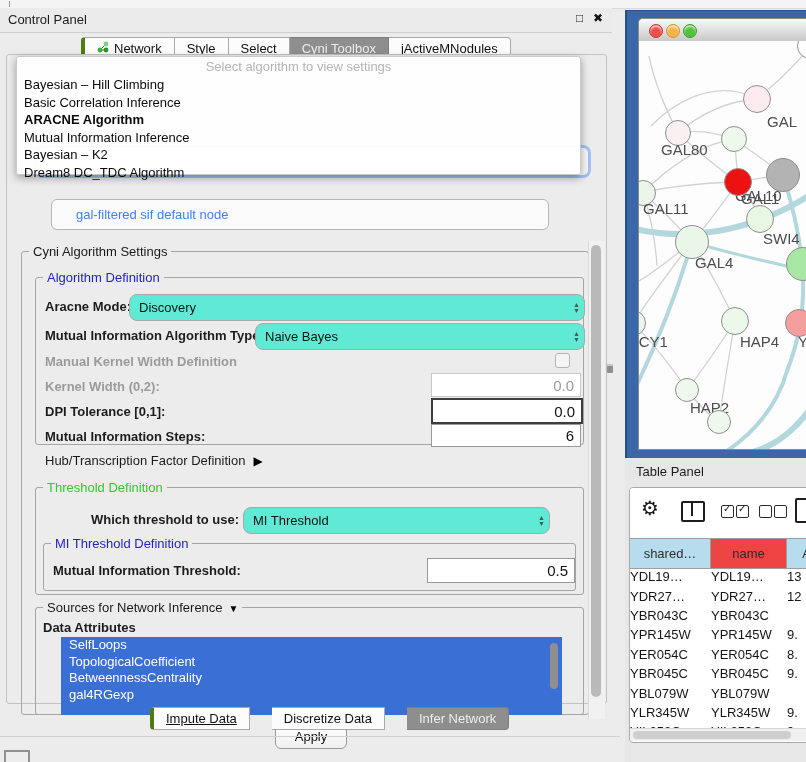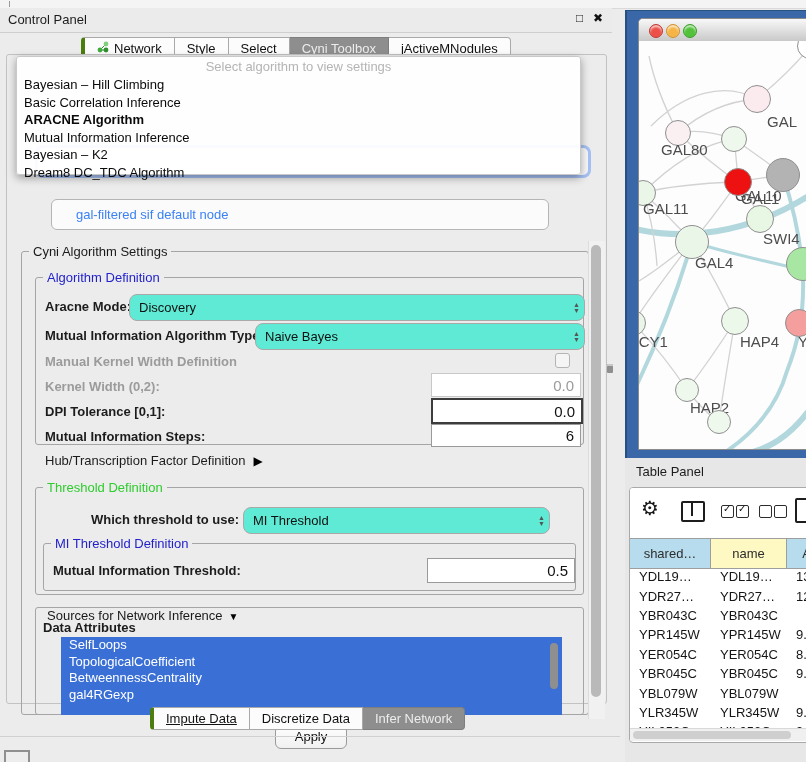--- a/index.html
+++ b/index.html
@@ -16,21 +16,21 @@
   .cp-float{left:576px;top:3px;font-size:12px;font-weight:bold;color:#222;cursor:default;}
   .cp-close{left:593px;top:3px;font-size:12px;font-weight:bold;color:#111;cursor:default;}
   .cp-bottomline{left:0px;top:728px;width:620px;height:1px;background:#d0d0d0;}
   
   .tabbar{display:flex;}
   .tab{display:inline-flex;align-items:center;gap:5px;padding:0 12px;height:21px;background:#fcfcfc;border:1px solid #a9a9a9;border-left:none;font-size:13px;color:#111;white-space:nowrap;cursor:default;}
   .tab:first-child{border-left:4px solid #4d7c0f;border-radius:4px 0 0 4px;text-decoration:underline;}
   .tab:last-child{border-radius:0 4px 4px 0;}
   .tab.sel{background:#8e8e8e;color:#ededed;border-color:#7e7e7e;}
   .tabbar-top{left:81px;top:29px;}
-  .tabbar-bottom{left:150px;top:699px;}
+  .tabbar-bottom{left:150px;top:699px;gap:22px;}
   
   .cp-inner{left:6px;top:46px;width:599px;height:648px;border:1px solid #c2c2c2;border-radius:3px;background:#ececec;}
   
   .ghost-label{left:24px;top:70px;font-size:13px;color:rgba(0,0,0,0.30);}
   .ghost-combo-focus{left:28px;top:90px;width:550px;height:27px;border:3px solid rgba(96,146,238,0.55);border-radius:8px;background:rgba(255,255,255,0.6);}
   .ghost-combo2{left:44px;top:144px;width:496px;height:29px;border:1px solid #b5b5b5;border-radius:6px;background:#fbfbfb;}
   .ghost-combo2-text{left:24px;top:7px;font-size:13px;color:#3b82f6;}
   
   .popup{left:16px;top:48px;width:563px;height:117px;background:rgba(255,255,255,0.93);border:1px solid #c9c9c9;border-radius:3px;box-shadow:0 3px 9px rgba(0,0,0,0.35);z-index:40;}
   .popup-placeholder{left:0;top:2px;width:563px;text-align:center;font-size:13px;color:#b4b4b4;}
@@ -77,24 +77,24 @@
   .tp-title{left:636px;top:464px;font-size:13px;color:#1c1c1c;}
   .tablewin{left:629px;top:487px;width:177px;height:254px;background:#fff;border:1px solid #a9a9a9;border-radius:4px 0 0 4px;overflow:hidden;}
   .tw-toolbar{position:absolute;left:0;top:0;width:100%;height:50px;background:#fff;}
   .gear{position:absolute;left:11px;top:8px;font-size:20px;color:#151515;}
   .spliticon{position:absolute;left:51px;top:13px;width:20px;height:17px;border:2px solid #1d1d1d;border-radius:2px;}
   .spliticon::after{content:"";position:absolute;left:8px;top:0;width:2px;height:13px;background:#1d1d1d;}
   .cbx{position:absolute;top:17px;width:11px;height:11px;border:1.5px solid #2c2c2c;border-radius:2px;background:#fff;}
   .cbx .chk{position:absolute;left:1px;top:-3px;font-size:10px;font-weight:bold;color:#111;}
   .pagicon{position:absolute;left:165px;top:10px;width:16px;height:21px;border:2px solid #1d1d1d;border-radius:2px;background:#fff;}
   .tbl-header{position:absolute;left:0px;top:50px;height:29px;display:flex;border-top:1px solid #9e9e9e;border-bottom:1px solid #9e9e9e;}
-  .th{box-sizing:border-box;border-right:1px solid #9e9e9e;font-size:13px;color:#2d2d2d;display:flex;align-items:center;justify-content:center;background:#fef9c3;}
+  .th{box-sizing:border-box;border-right:1px solid #9e9e9e;font-size:13px;color:#2d2d2d;display:flex;align-items:center;justify-content:center;background:#ef4444;}
   .th.hl{background:var(--hdrblue,#b7dcee);}
   .trow{position:absolute;left:0;display:flex;height:19.4px;align-items:center;font-size:13px;color:#151515;}
-  .td{box-sizing:border-box;padding-left:9px;overflow:hidden;white-space:nowrap;}
+  .td{box-sizing:border-box;overflow:hidden;white-space:nowrap;}
   .tw-hscroll{position:absolute;left:0;top:240px;width:177px;height:12px;background:#f0f0f0;border-top:1px solid #d8d8d8;}
   .tw-hthumb{position:absolute;left:3px;top:2px;width:158px;height:8px;border-radius:4px;background:#cfcfcf;}
   
   .minibtn{left:4px;top:750px;width:22px;height:16px;border:2px solid #909090;background:#ededed;}
   svg.edges{position:absolute;left:0;top:0;}
 </style>
 </head>
 <body>
 
 <div class="screen" style="--sel: #3a6fd6; --panelblue: #3a67a8; --hdrblue: #b7dcee;">
@@ -204,21 +204,21 @@
 
         <div class="group" style="left:26px;top:348px;width:531px;height:46px;"></div>
         <span class="legend blue" style="left:34px;top:341px;">MI Threshold Definition</span>
 
         <span class="lbl" style="left:36px;top:368px;">Mutual Information Threshold:</span>
         <div class="field" style="left:410px;top:363px;width:140px;height:23px;">
           <span>0.5</span>
         </div>
 
         <div class="group" style="left:18px;top:412px;width:547px;height:106px;"></div>
-        <span class="legend" style="left:26px;top:405px;margin-top:8px;">
+        <span class="legend" style="left:26px;top:405px;">
           <span>Sources for Network Inference</span><span class="arrow-down">▼</span>
         </span>
         <span class="lbl" style="left:26px;top:425px;">Data Attributes</span>
 
         <div class="attr-list" id="attr-list">
           <div class="attr-thumb"></div>
         <div class="attr-item">SelfLoops</div>
             <div class="attr-item">TopologicalCoefficient</div>
             <div class="attr-item">BetweennessCentrality</div>
             <div class="attr-item">gal4RGexp</div>

